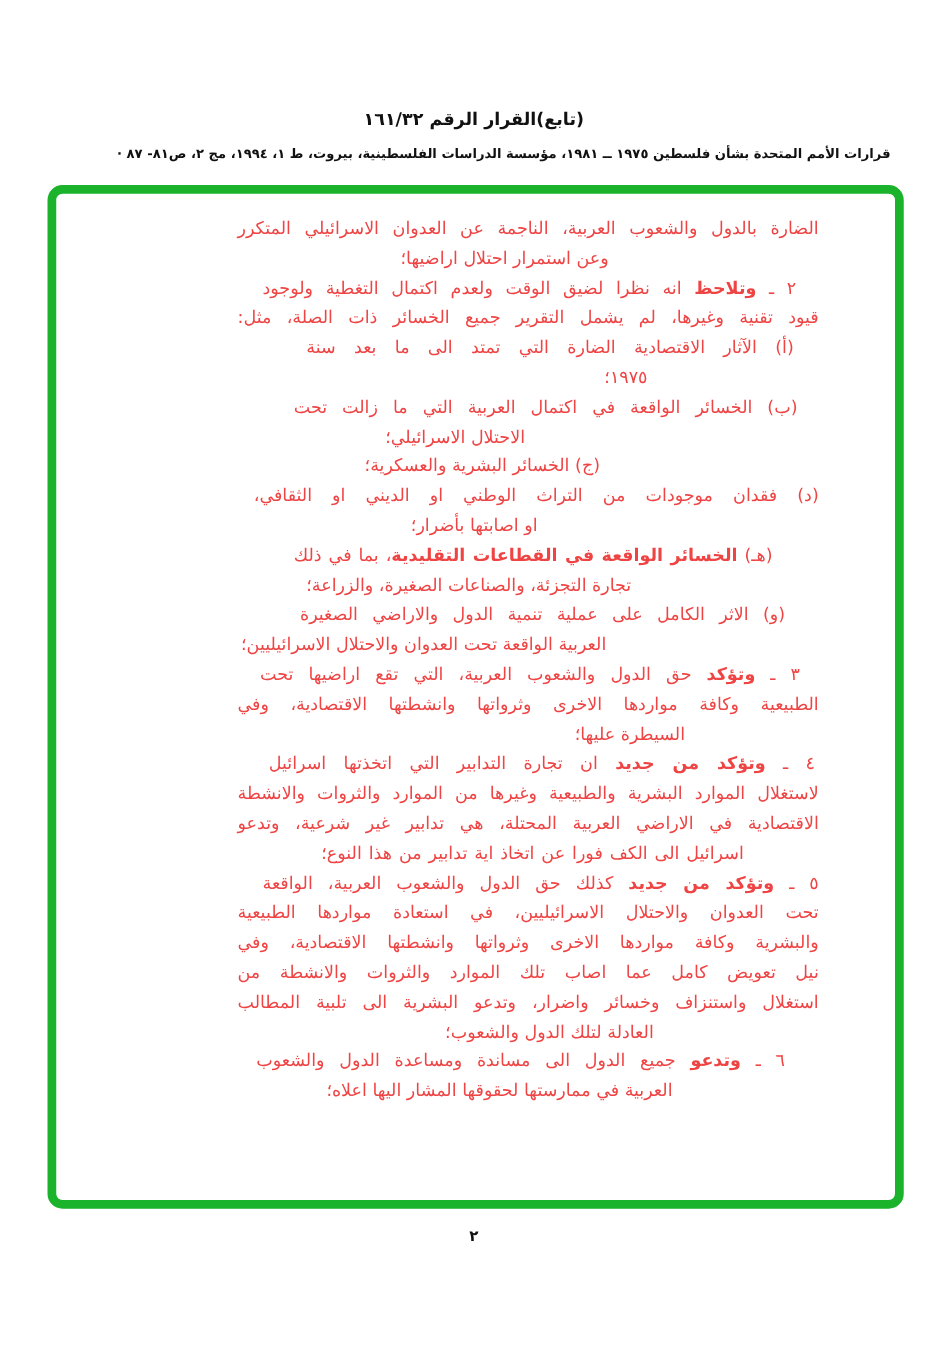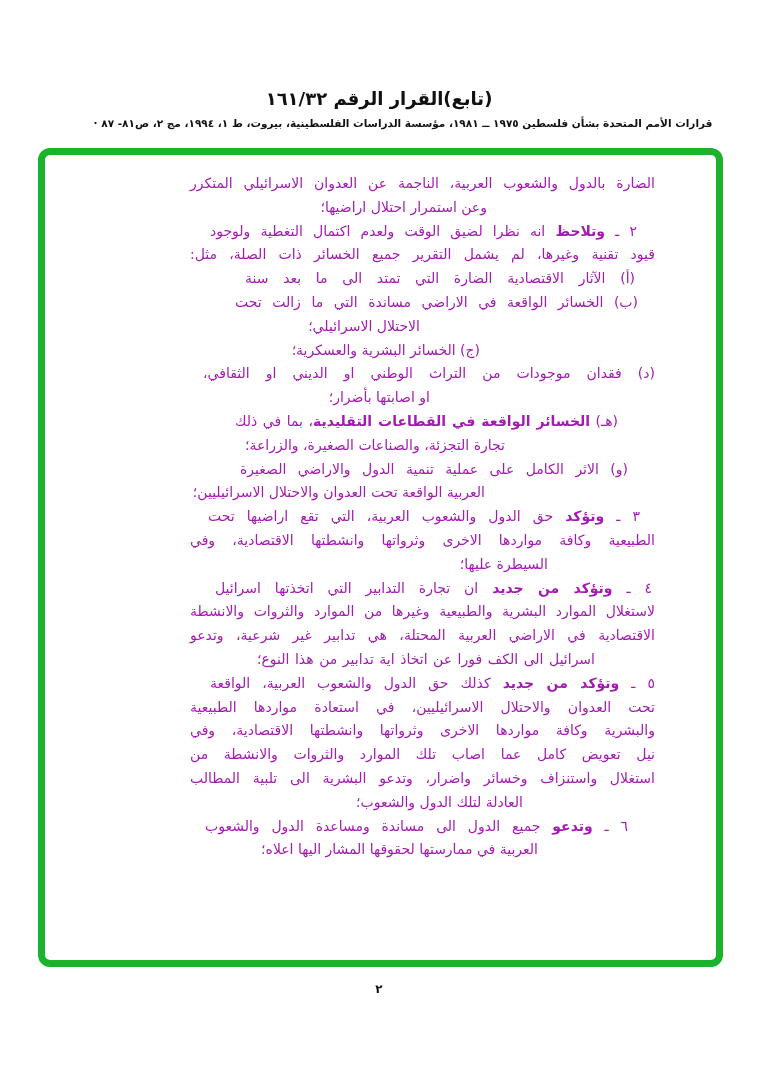--- a/index.html
+++ b/index.html
@@ -9,21 +9,21 @@
     height: 1078px;
     background: #ffffff;
     font-family: "DejaVu Sans", sans-serif;
     overflow: hidden;
   }
   .title {
     position: absolute;
     top: 88px; left: 0; width: 758px;
     direction: rtl;
     text-align: center;
-    font-size: 18px;
+    font-size: 14px;
     font-weight: bold;
     color: #111;
   }
   .subtitle {
     position: absolute;
     top: 117px; left: 0; width: 758px;
     direction: rtl;
     text-align: center;
     font-size: 10.5px;
     font-weight: bold;
@@ -37,21 +37,21 @@
     border: 7px solid #1bb32b;
     border-radius: 12px;
     background: transparent;
   }
   .body-col {
     position: absolute;
     left: 190px; top: 172px;
     width: 465px;
     direction: rtl;
     font-size: 14px;
-    color: #a21caf;
+    color: #ef4444;
   }
   .line { height: 23.8px; line-height: 23.8px; overflow: visible; }
   .line.j { text-align: justify; text-align-last: justify; }
   .line.r { text-align: right; }
   .b { font-weight: bold; }
   .pagenum {
     position: absolute;
     top: 982px; left: 0; width: 758px;
     text-align: center;
     font-size: 12px;
@@ -65,21 +65,22 @@
 <div class="page">
   <div class="title">(تابع)القرار الرقم ١٦١/٣٢</div>
   <div class="subtitle">قرارات الأمم المتحدة بشأن فلسطين ١٩٧٥ ــ ١٩٨١، مؤسسة الدراسات الفلسطينية، بيروت، ط ١، ١٩٩٤، مج ٢، ص٨١- ٨٧ ·</div>
   <div class="green-box" style="border-color: rgb(27, 179, 43);"></div>
   <div class="body-col" id="doc-body">
       <div class="line j"><span>الضارة بالدول والشعوب العربية، الناجمة عن العدوان الاسرائيلي المتكرر</span></div>
       <div class="line r" style="margin-right: 168px;"><span>وعن استمرار احتلال اراضيها؛</span></div>
       <div class="line j" style="margin-right: 18px; margin-left: 20px;"><span>٢ ـ </span><span class="b">وتلاحظ</span><span> انه نظرا لضيق الوقت ولعدم اكتمال التغطية ولوجود</span></div>
       <div class="line j"><span>قيود تقنية وغيرها، لم يشمل التقرير جميع الخسائر ذات الصلة، مثل:</span></div>
       <div class="line j" style="margin-right: 20px; margin-left: 55px;"><span>(أ) الآثار الاقتصادية الضارة التي تمتد الى ما بعد سنة</span></div>
-      <div class="line j" style="margin-right: 17px; margin-left: 45px;"><span>(ب) الخسائر الواقعة في الاراضي مساندة التي ما زالت تحت</span></div>
+      <div class="line r" style="margin-right: 137px;"><span>١٩٧٥؛</span></div>
+      <div class="line j" style="margin-right: 17px; margin-left: 45px;"><span>(ب) الخسائر الواقعة في اكتمال العربية التي ما زالت تحت</span></div>
       <div class="line r" style="margin-right: 235px;"><span>الاحتلال الاسرائيلي؛</span></div>
       <div class="line r" style="margin-right: 175px;"><span>(ج) الخسائر البشرية والعسكرية؛</span></div>
       <div class="line j" style="margin-left: 13px;"><span>(د) فقدان موجودات من التراث الوطني او الديني او الثقافي،</span></div>
       <div class="line r" style="margin-right: 225px;"><span>او اصابتها بأضرار؛</span></div>
       <div class="line j" style="margin-right: 37px; margin-left: 45px;"><span>(هـ) </span><span class="b">الخسائر الواقعة في القطاعات التقليدية</span><span>، بما في ذلك</span></div>
       <div class="line r" style="margin-right: 150px;"><span>تجارة التجزئة، والصناعات الصغيرة، والزراعة؛</span></div>
       <div class="line j" style="margin-right: 27px; margin-left: 50px;"><span>(و) الاثر الكامل على عملية تنمية الدول والاراضي الصغيرة</span></div>
       <div class="line r" style="margin-right: 170px;"><span>العربية الواقعة تحت العدوان والاحتلال الاسرائيليين؛</span></div>
       <div class="line j" style="margin-right: 15px; margin-left: 18px;"><span>٣ ـ </span><span class="b">وتؤكد</span><span> حق الدول والشعوب العربية، التي تقع اراضيها تحت</span></div>
       <div class="line j"><span>الطبيعية وكافة مواردها الاخرى وثرواتها وانشطتها الاقتصادية، وفي</span></div>

